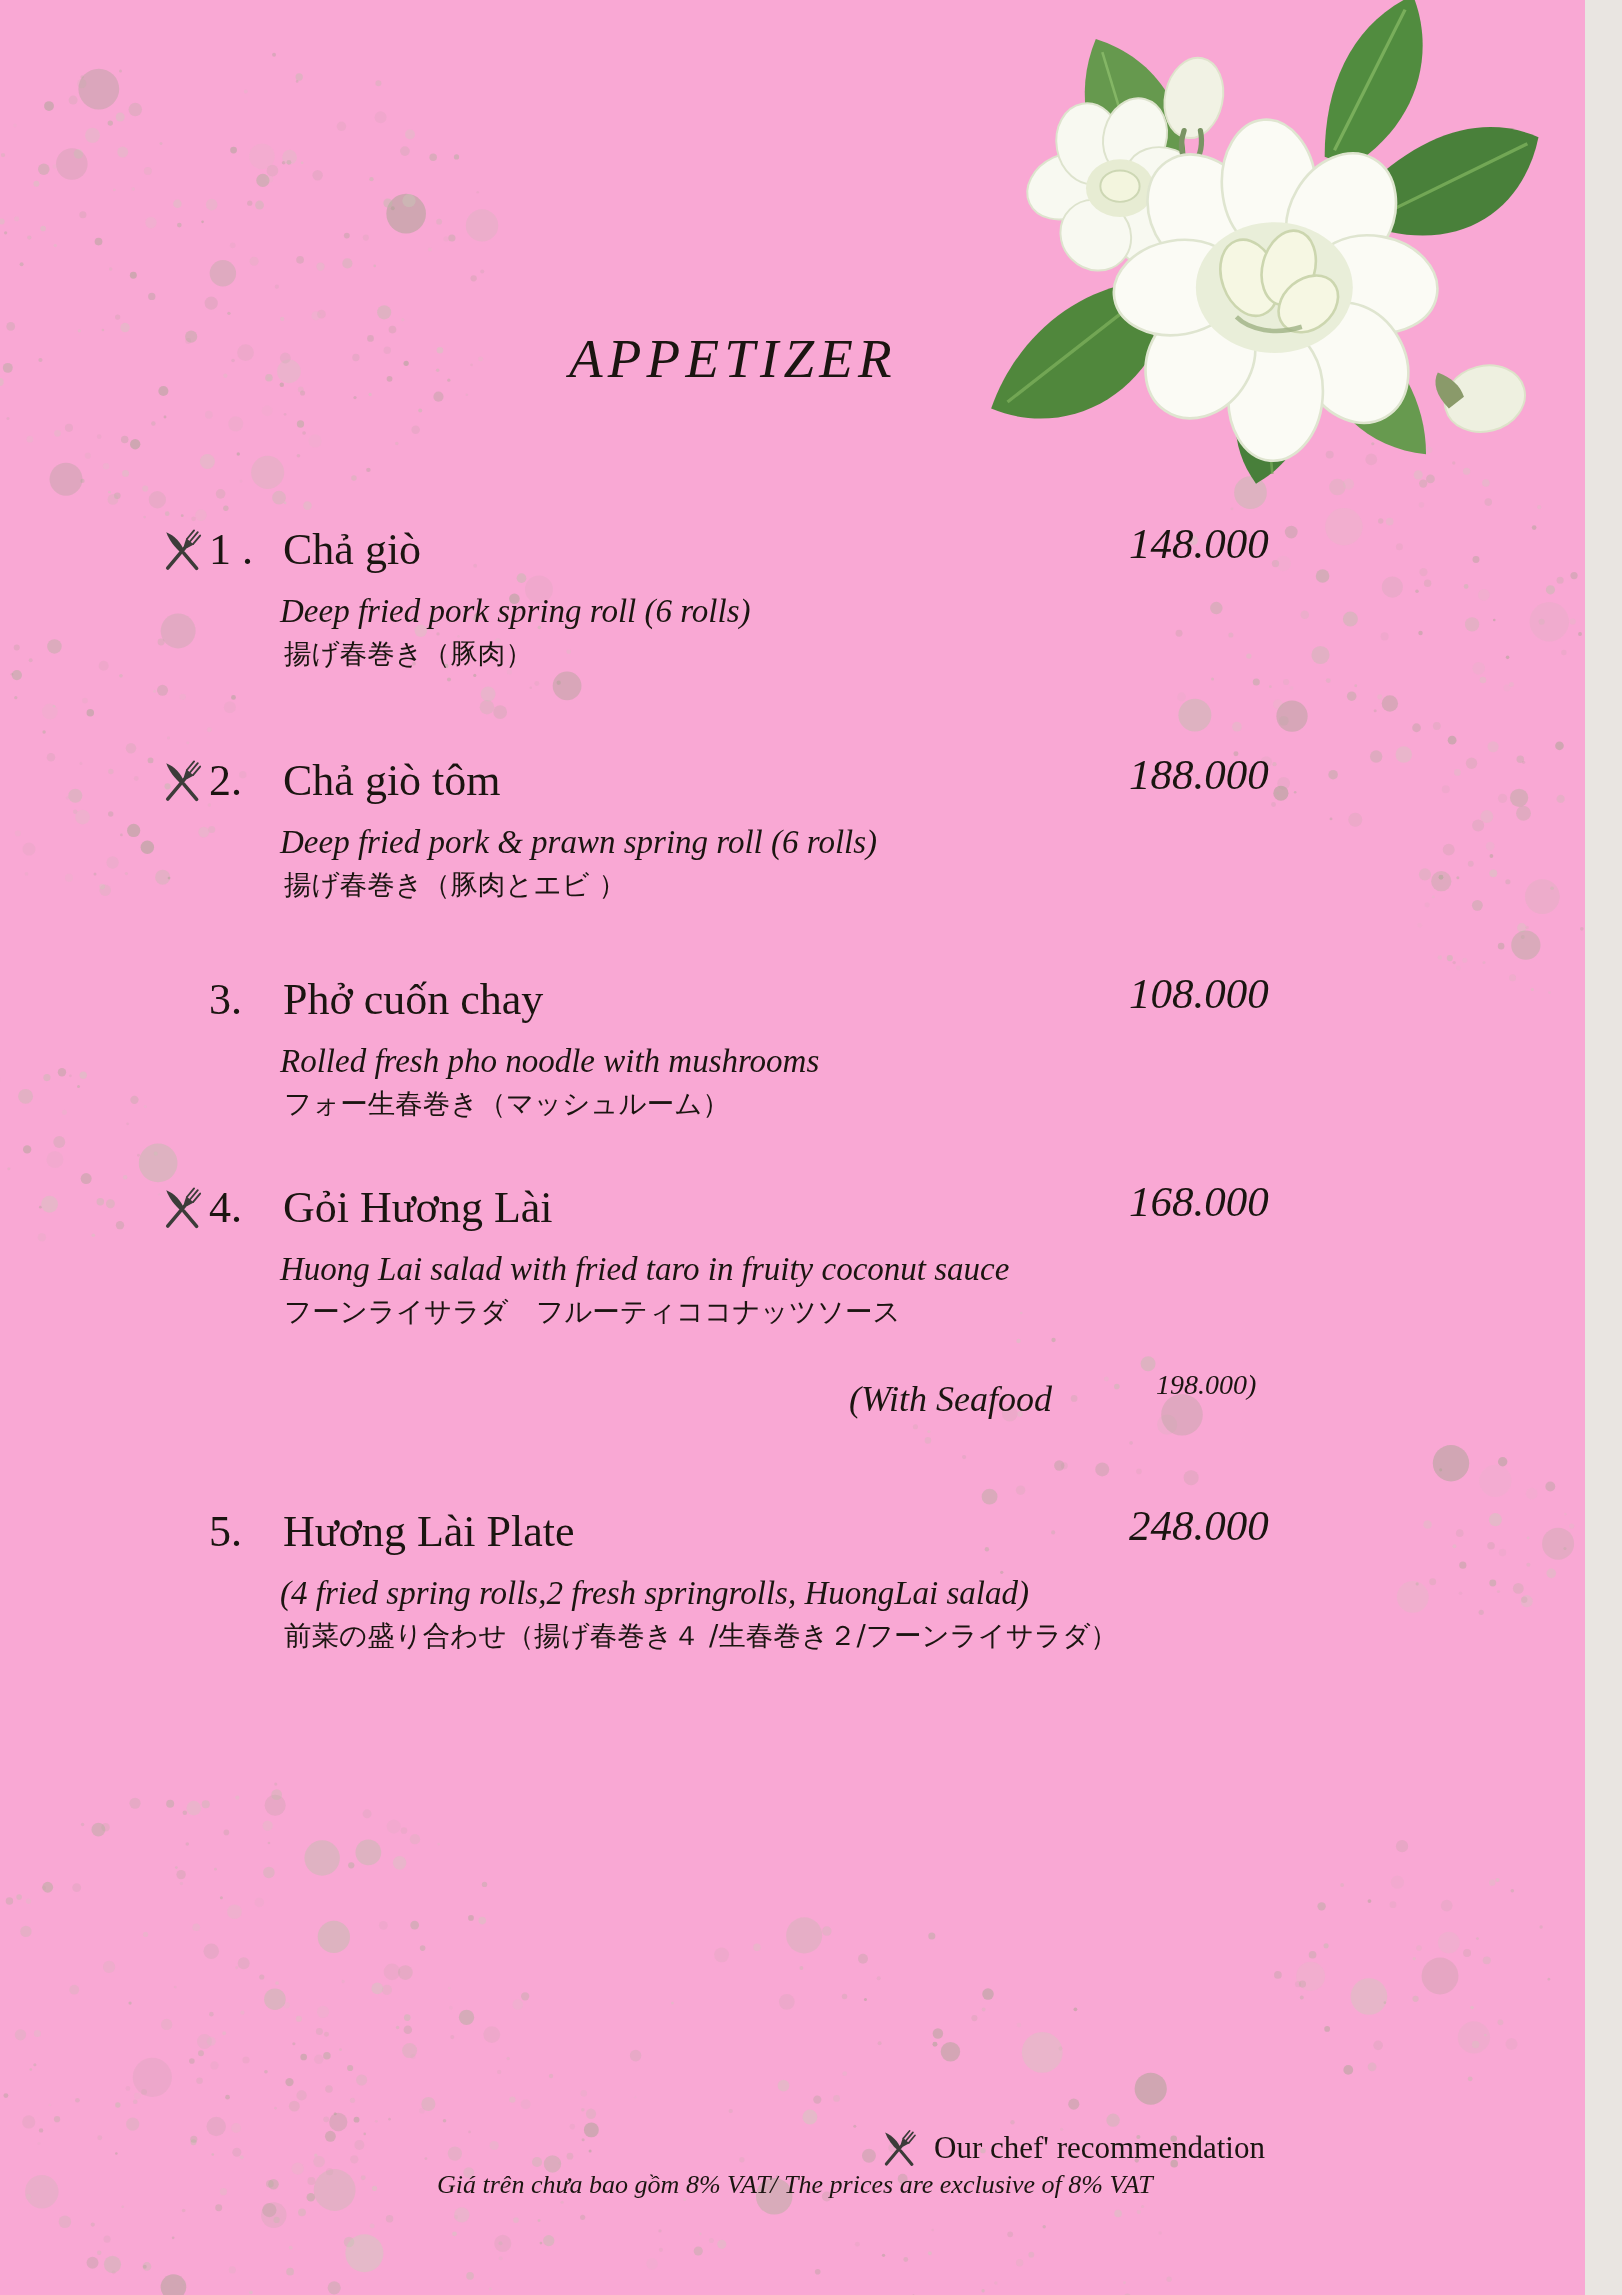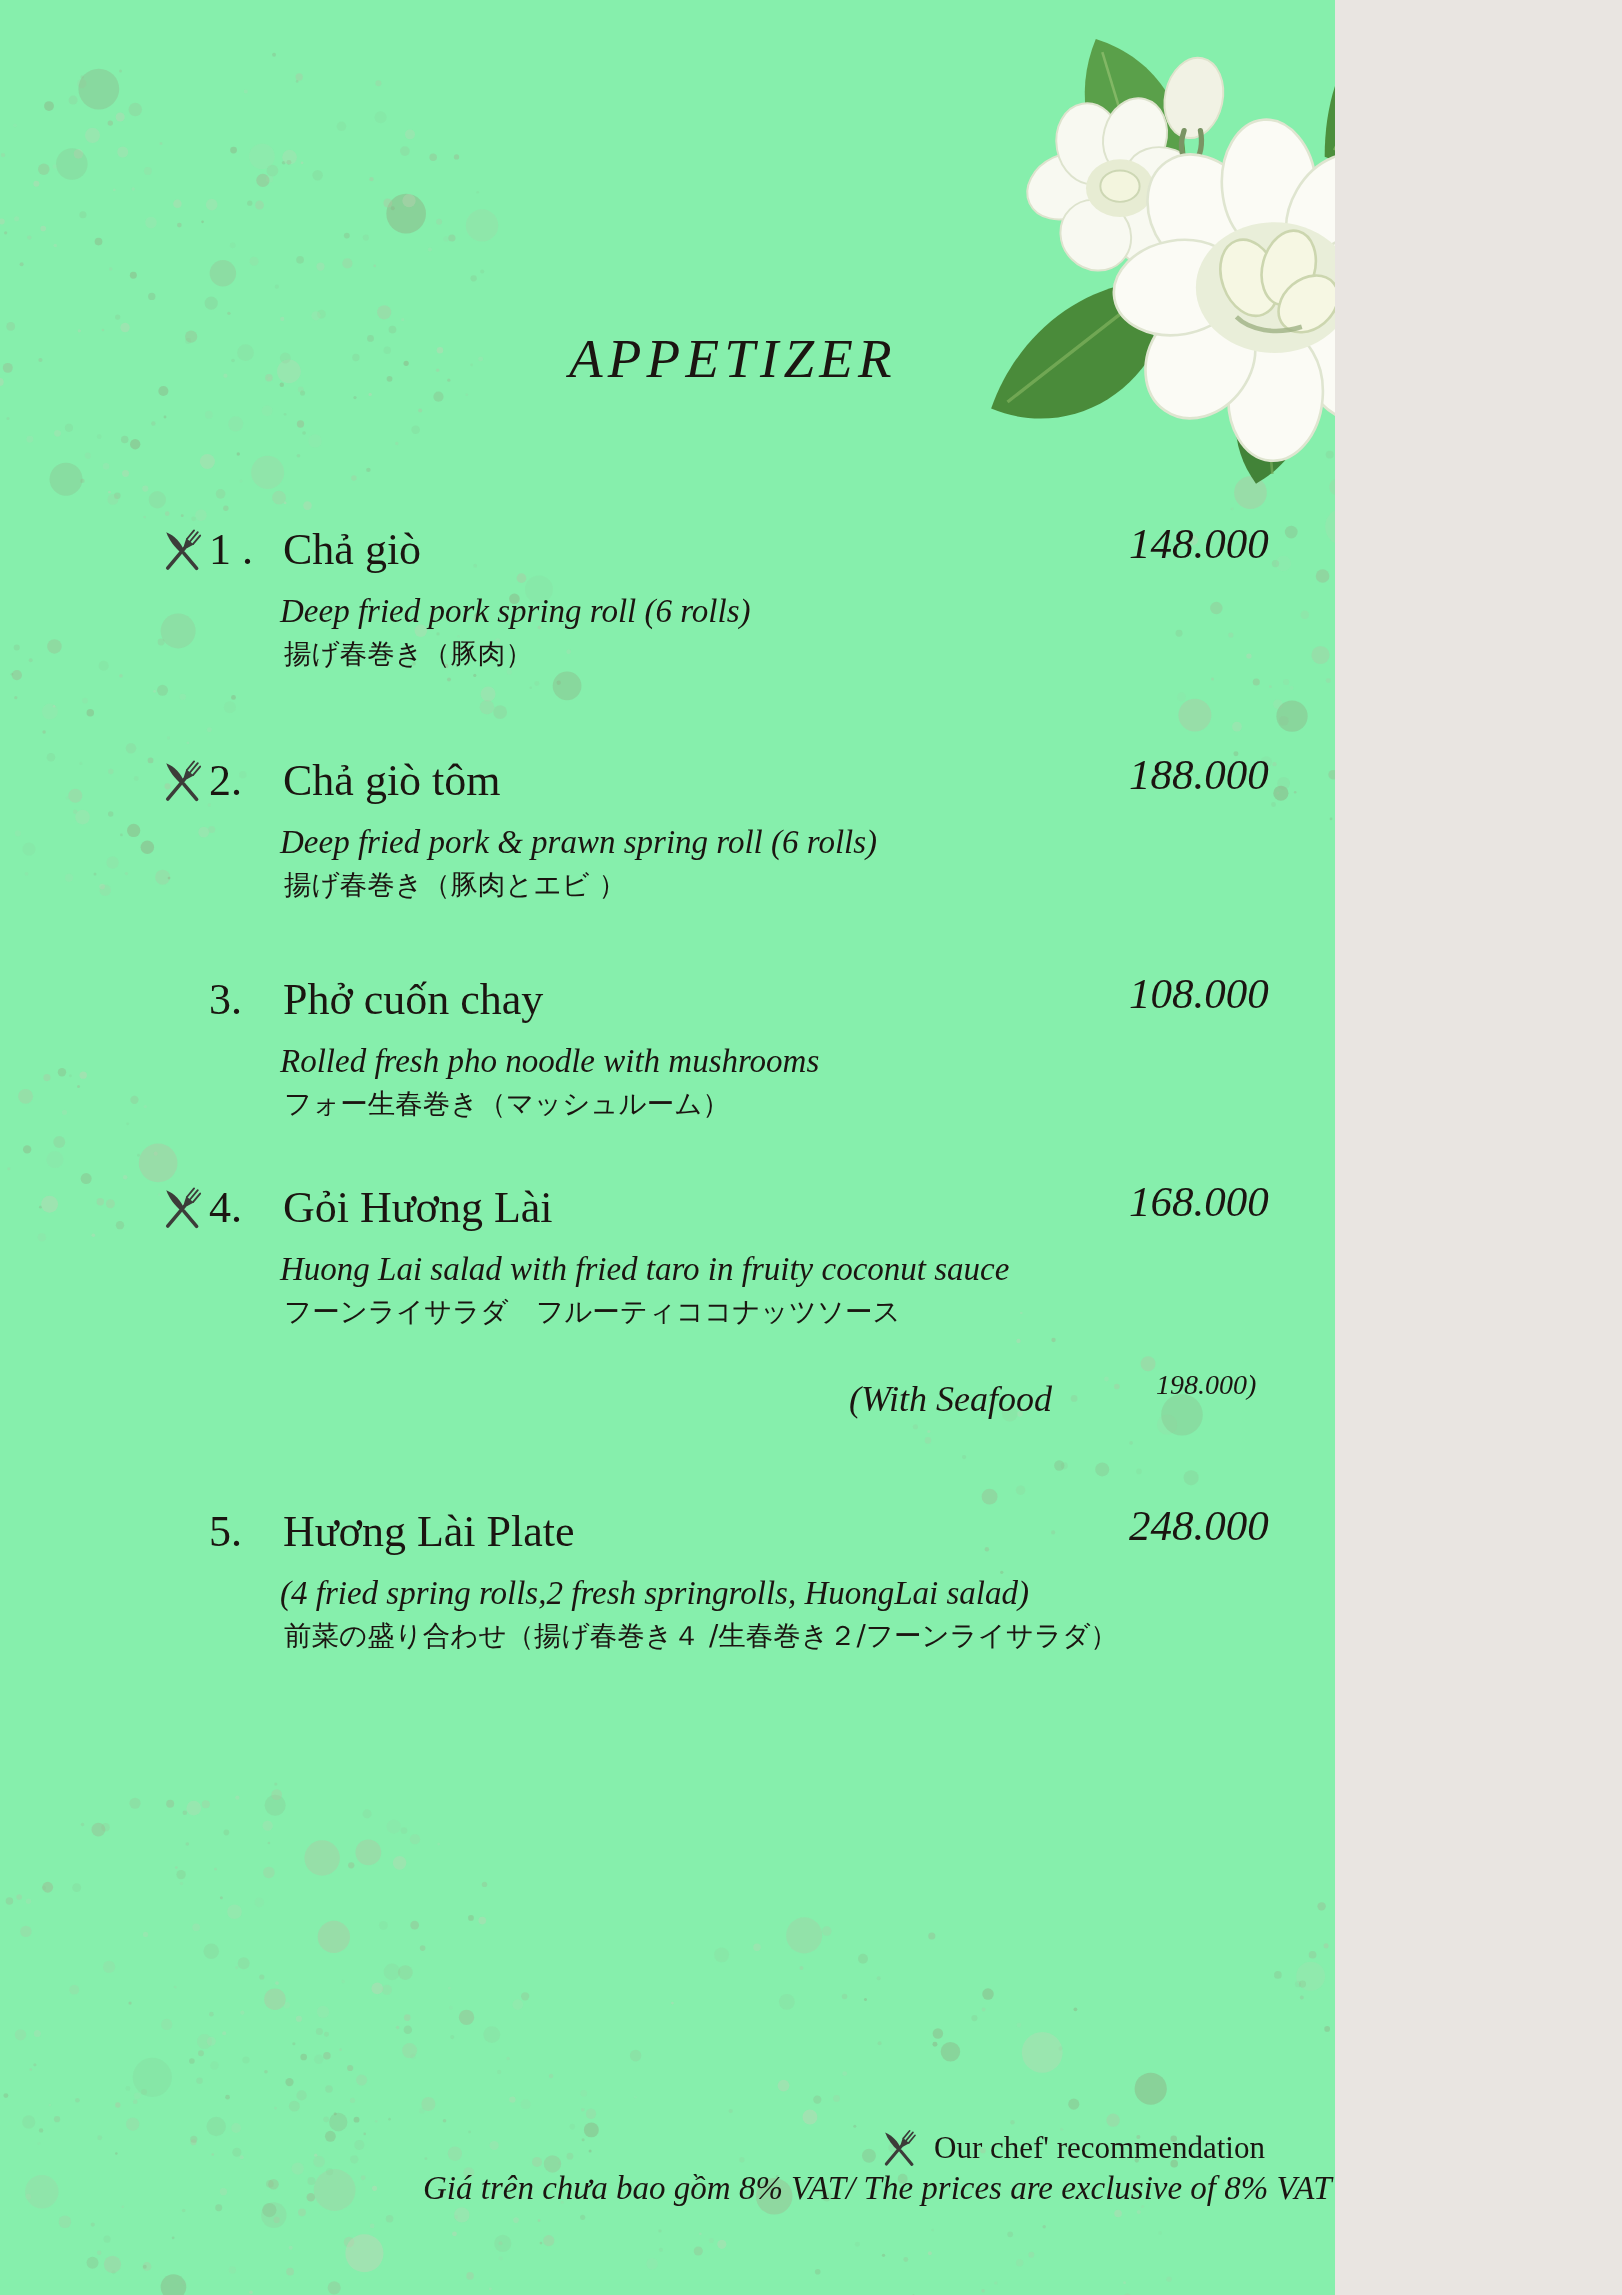--- a/index.html
+++ b/index.html
@@ -1,18 +1,18 @@
 <!DOCTYPE html>
 <html style="font-size:10.5px"><head>
 <meta charset="utf-8">
 <style>
   html,body{margin:0;padding:0;background:#e9e5e1;}
   .page{
-    position:relative; width:1335px; height:2295px;
-    background:#86efac; overflow:hidden;
+    position:relative; width:1585px; height:2295px;
+    background:#f9a8d4; overflow:hidden;
     font-family:"Liberation Serif", serif; color:#1b1511;
   }
   svg.bg, svg.flower{position:absolute; pointer-events:none;}
   svg.bg{left:0; top:0; width:1623px; height:2295px;}
   svg.flower{left:968px; top:-9.8px; width:576px; height:497px;}
 
   .title{
     position:absolute; left:569px; top:327px;
     font-size:55px; font-style:italic; letter-spacing:5.2px;
     white-space:nowrap;
@@ -37,22 +37,22 @@
   }
   .variant-label{position:absolute; left:849px; top:200px; font-size:36px; font-style:italic; white-space:nowrap;}
   .variant-price{position:absolute; left:1156px; top:191px; font-size:28px; font-style:italic; white-space:nowrap;}
 
   .chef-note{position:absolute; left:876px; top:2123px; height:50px;}
   .chef-note .chef-icon{left:0; top:2.6px; width:46px; height:46px;}
   .chef-note-text{
     position:absolute; left:58px; top:6.5px; font-size:31px; white-space:nowrap;
   }
   .vat-note{
-    position:absolute; left:423px; top:2170px;
-    font-size:33px; font-style:italic; white-space:nowrap;text-align:center;
+    position:absolute; left:437px; top:2170px;
+    font-size:26px; font-style:italic; white-space:nowrap;text-align:center;
   }
 </style>
 </head>
 <body>
 
 <div class="page">
 
   <svg width="0" height="0" style="position:absolute" aria-hidden="true">
     <defs>
       <symbol id="icon-chef" viewBox="0 0 100 100">

